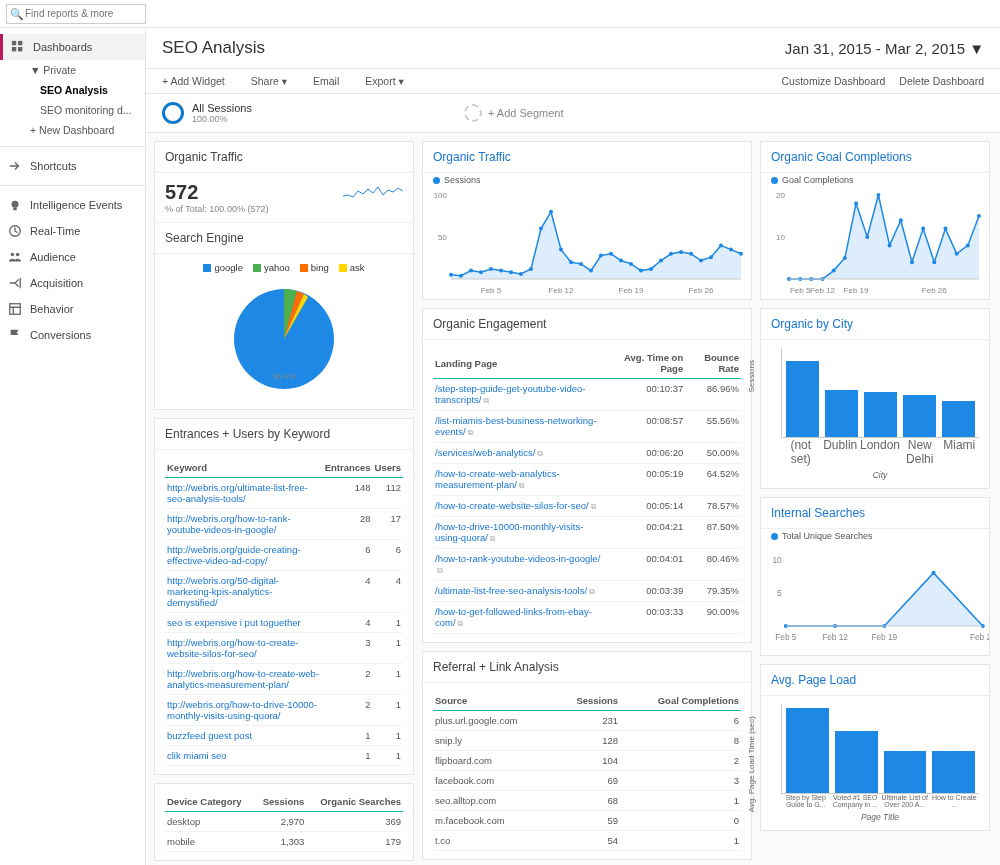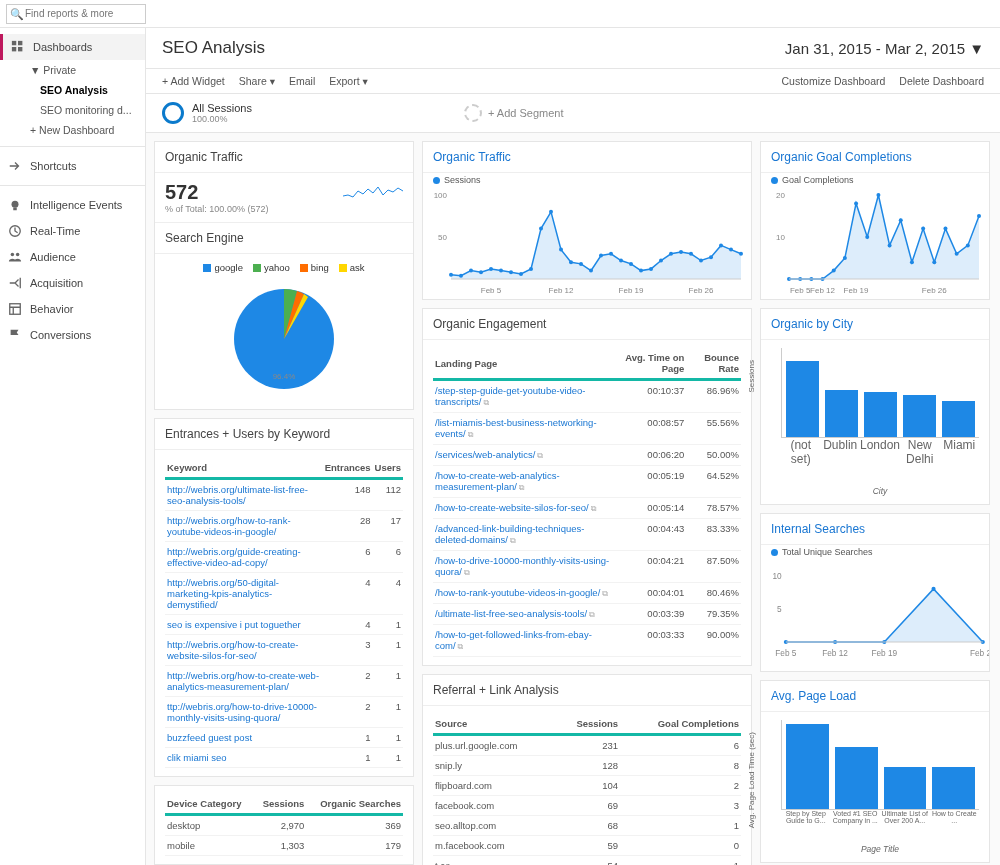--- a/index.html
+++ b/index.html
@@ -14,21 +14,21 @@
 .nav-item.sel{background:#f3f3f3;border-left:3px solid #be185d;font-weight:normal}
 .nav-sub{padding:4px 8px 4px 30px;color:#555;cursor:pointer;font-size:10.5px}
 .nav-sub.sel{color:#000;font-weight:bold}
 .nav-icon{width:14px;height:14px;color:#666;flex:none}
 .divider{height:1px;background:#e5e5e5;margin:6px 0}
 .main{flex:1;background:#fafafa}
 .header{display:flex;justify-content:space-between;align-items:center;padding:10px 16px;background:#fff;border-bottom:1px solid #e5e5e5}
 .header h2{font-size:17px;font-weight:normal}
 .date{font-size:15px;color:#333}
 .toolbar{display:flex;justify-content:space-between;padding:6px 16px;background:#fff;border-bottom:1px solid #e5e5e5;font-size:10.5px}
-.t-left{display:flex;gap:14px}
+.t-left{display:flex;gap:26px}
 .t-right{display:flex;gap:14px}
 .t-item{color:#555;cursor:pointer}
 .segment{display:flex;align-items:center;gap:12px;padding:8px 16px;background:#fff;border-bottom:1px solid #e5e5e5}
 .seg-circle{width:22px;height:22px;border:3px solid #0b7acc;border-radius:50%}
 .seg-label{font-size:11px}
 .seg-sub{font-size:9px;color:#888}
 .seg-add{display:flex;align-items:center;gap:6px;color:#888}
 .seg-add-circle{width:18px;height:18px;border:2px dashed #ccc;border-radius:50%}
 .grid{display:flex;gap:8px;padding:8px}
 .col{display:flex;flex-direction:column;gap:8px}
@@ -39,33 +39,33 @@
 .w-title{padding:8px 10px;font-size:12px;color:#444;border-bottom:1px solid #eee}
 .w-title.blue{color:#1976d2}
 .w-body{padding:8px 10px}
 .big-num{font-size:20px;font-weight:bold}
 .small-gray{font-size:9px;color:#888}
 .spark{width:60px;height:20px}
 .pie-legend{display:flex;justify-content:center;gap:10px;font-size:9.5px;margin-bottom:6px}
 .lg{display:flex;align-items:center;gap:3px}
 .lg-sw{width:8px;height:8px}
 table{width:100%;border-collapse:collapse;font-size:9.5px}
-th{text-align:left;padding:4px 2px;border-bottom:3px solid #14b8a6;color:#555;font-weight:bold}
+th{text-align:left;padding:4px 2px;border-bottom:1px solid #14b8a6;color:#555;font-weight:bold}
 th.r,td.r{text-align:right}
 td{padding:4px 2px;border-bottom:1px solid #f2f2f2;color:#555;vertical-align:top}
 td a{color:#1976d2;text-decoration:none}
 .chart{width:100%;height:110px}
 .chart-legend{font-size:9px;color:#555;padding:2px 10px;display:flex;align-items:center;gap:4px}
 .dot{width:7px;height:7px;border-radius:50%;background:#1e88e5;display:inline-block}
 .bars{display:flex;align-items:flex-end;height:90px;gap:6px;padding:0 4px;border-left:1px solid #ccc;border-bottom:1px solid #ccc;position:relative}
 .bar{flex:1;background:#1e88e5}
 .bar-labels{display:flex;font-size:12px;color:#666}
 .bar-labels span{flex:1;text-align:center}
 .ylabel{font-size:8px;color:#666;writing-mode:vertical-rl;transform:rotate(180deg);position:absolute;left:-14px;top:20px}
-.xlabel-c{text-align:center;font-size:8.5px;color:#666;margin-top:20px;font-style:italic}
+.xlabel-c{text-align:center;font-size:8.5px;color:#666;margin-top:4px;font-style:italic}
 .ext-icon{font-size:8px;color:#aaa;margin-left:2px}
 svg text{font-size:8px;fill:#888}
 </style>
 </head>
 <body>
 
 <div class="topbar">
   <div class="search">
     <span class="search-icon">🔍</span>
     <input placeholder="Find reports &amp; more" style="">
@@ -388,25 +388,20 @@
                     <td><a>/how-to-create-web-analytics-measurement-plan/</a><span class="ext-icon">⧉</span></td>
                     <td class="r">00:05:19</td>
                     <td class="r">64.52%</td>
                   </tr>
                   <tr>
                     <td><a>/how-to-create-website-silos-for-seo/</a><span class="ext-icon">⧉</span></td>
                     <td class="r">00:05:14</td>
                     <td class="r">78.57%</td>
                   </tr>
                   <tr>
-                    <td><a>/advanced-link-building-techniques-deleted-domains/</a><span class="ext-icon">⧉</span></td>
-                    <td class="r">00:04:43</td>
-                    <td class="r">83.33%</td>
-                  </tr>
-                  <tr>
                     <td><a>/how-to-drive-10000-monthly-visits-using-quora/</a><span class="ext-icon">⧉</span></td>
                     <td class="r">00:04:21</td>
                     <td class="r">87.50%</td>
                   </tr>
                   <tr>
                     <td><a>/how-to-rank-youtube-videos-in-google/</a><span class="ext-icon">⧉</span></td>
                     <td class="r">00:04:01</td>
                     <td class="r">80.46%</td>
                   </tr>
                   <tr>

